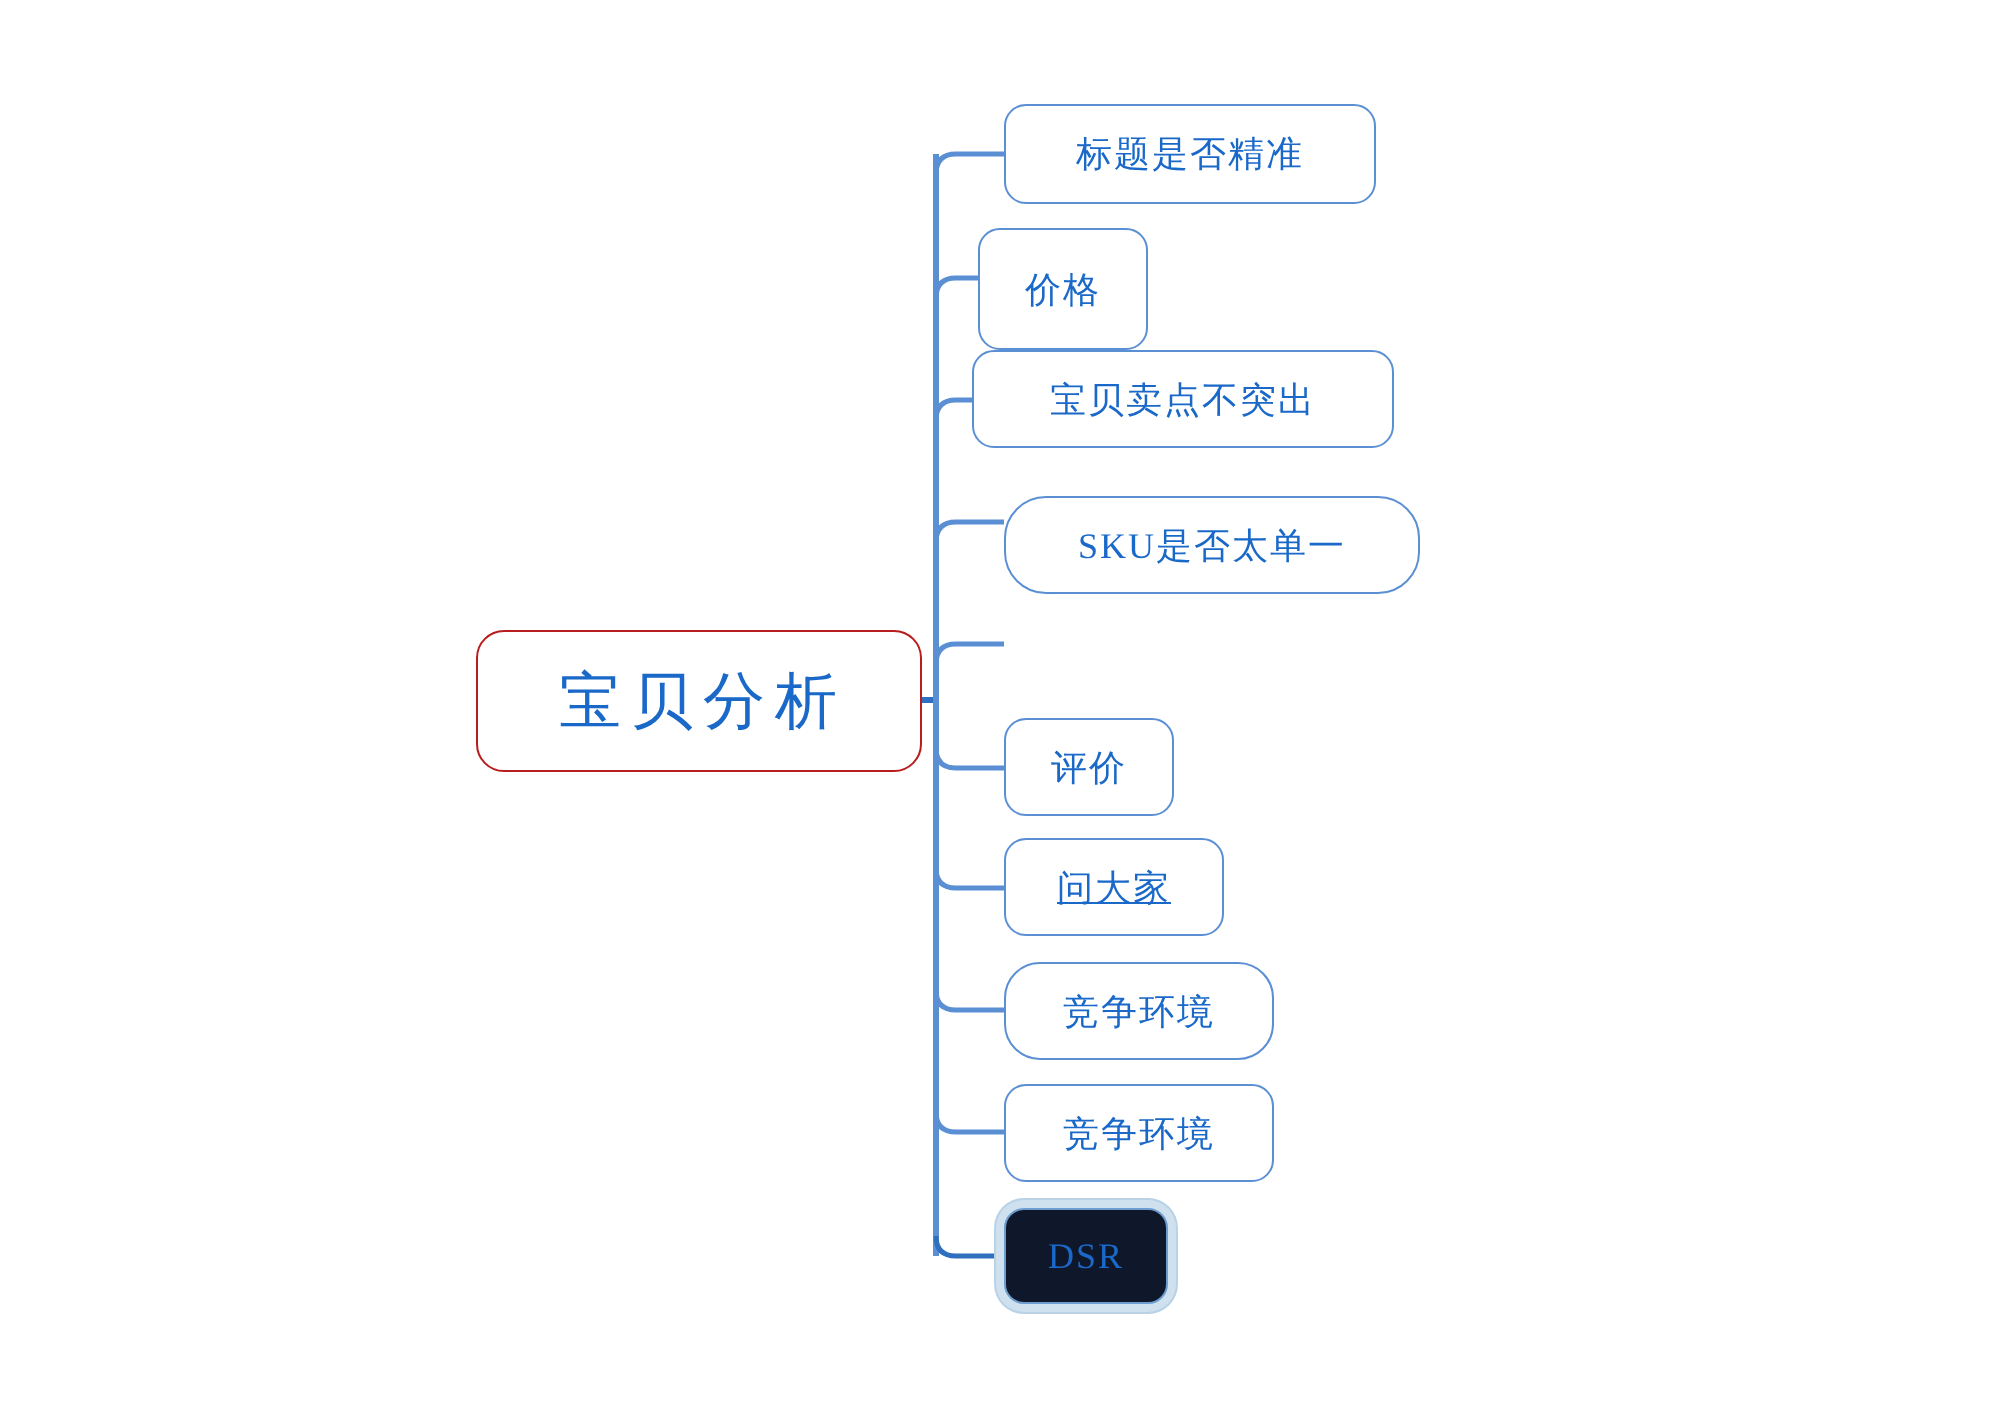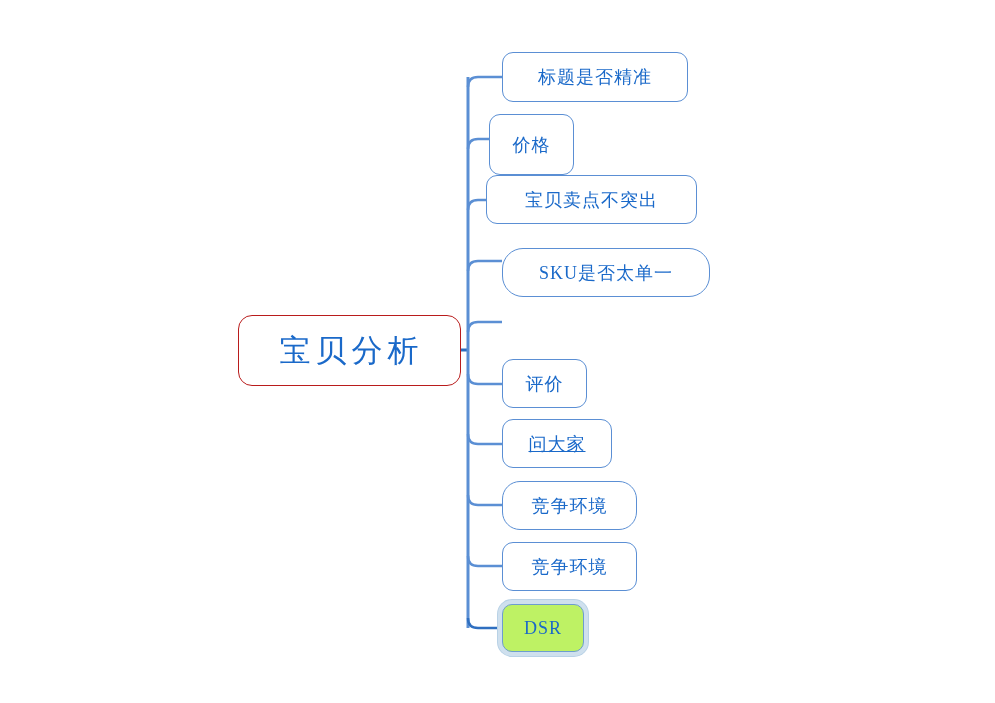--- a/index.html
+++ b/index.html
@@ -44,21 +44,21 @@
     border: 1px solid #b91c1c;
     font-size: 31px;
     letter-spacing: 5px;
     padding-left: 4px;
   }
   .node-child {
     font-size: 18px;
     letter-spacing: 1px;
   }
   .node-selected {
-    background: #bef264;
+    background: #0f172a;
     border: 1px solid #6d9dcf;
     border-radius: 10px;
     box-shadow: 0 0 0 4px #cfe0ee, 0 0 0 5px #b9d2e6;
   }
 </style>
 </head>
 <body>
 
 <div id="canvas">
 

